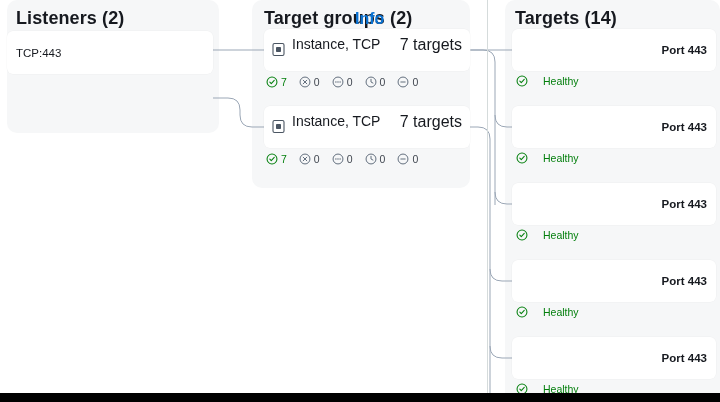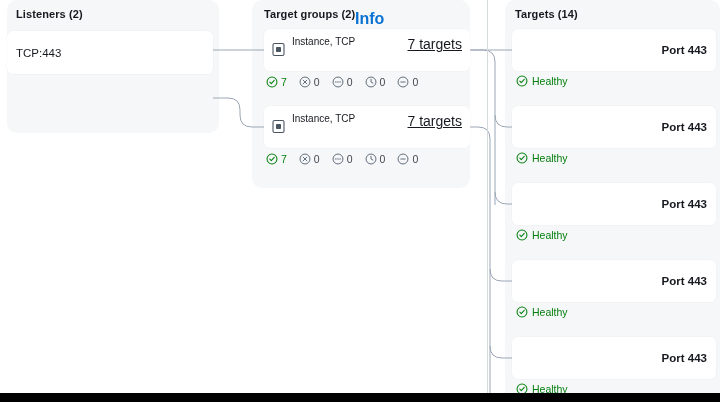--- a/index.html
+++ b/index.html
@@ -30,21 +30,21 @@
     position: absolute;
     background: #f6f7f8;
     border-radius: 10px;
   }
   #panel-listeners { left: 7px;  top: 0px;  width: 212px; height: 133px; }
   #panel-groups    { left: 252px; top: 0px; width: 218px; height: 188px; }
   #panel-targets   { left: 505px; top: 0px; width: 215px; height: 402px; }
 
   .col-title {
     position: absolute;
-    font-size: 11px;
+    font-size: 18px;
     font-weight: 600;
     color: #16191f;
     letter-spacing: .1px;
     white-space: nowrap;
   }
   #title-listeners { left: 16px;  top: 8px; }
   #title-groups    { left: 264px; top: 8px; }
   #title-targets   { left: 515px; top: 8px; }
 
   .info-link {
@@ -92,32 +92,31 @@
     position: absolute;
     left: 8px;
     top: 13px;
     width: 13px;
     height: 15px;
   }
   .tg-type {
     position: absolute;
     left: 28px;
     top: 7px;
-    font-size: 10px;
+    font-size: 14px;
     color: #16191f;
     white-space: nowrap;
   }
   .tg-count {
     position: absolute;
     right: 8px;
     top: 7px;
-    font-size: 14px;
-    color: #16191f;
-    white-space: nowrap;
-    text-decoration: underline;
+    font-size: 16px;
+    color: #16191f;
+    white-space: nowrap;
   }
 
   .tg-stats {
     position: absolute;
     left: 266px;
     width: 210px;
     height: 16px;
     display: flex;
     align-items: center;
     gap: 12px;
@@ -148,21 +147,21 @@
     font-weight: 600;
     color: #16191f;
     white-space: nowrap;
     padding-left: 29px;
   }
   .target-health {
     position: absolute;
     left: 516px;
     display: flex;
     align-items: center;
-    gap: 4px;
+    gap: 15px;
     font-size: 10.5px;
     color: #037f0c;
     white-space: nowrap;
   }
 
   
   #connectors {
     position: absolute;
     left: 0; top: 0;
     width: 720px; height: 402px;

